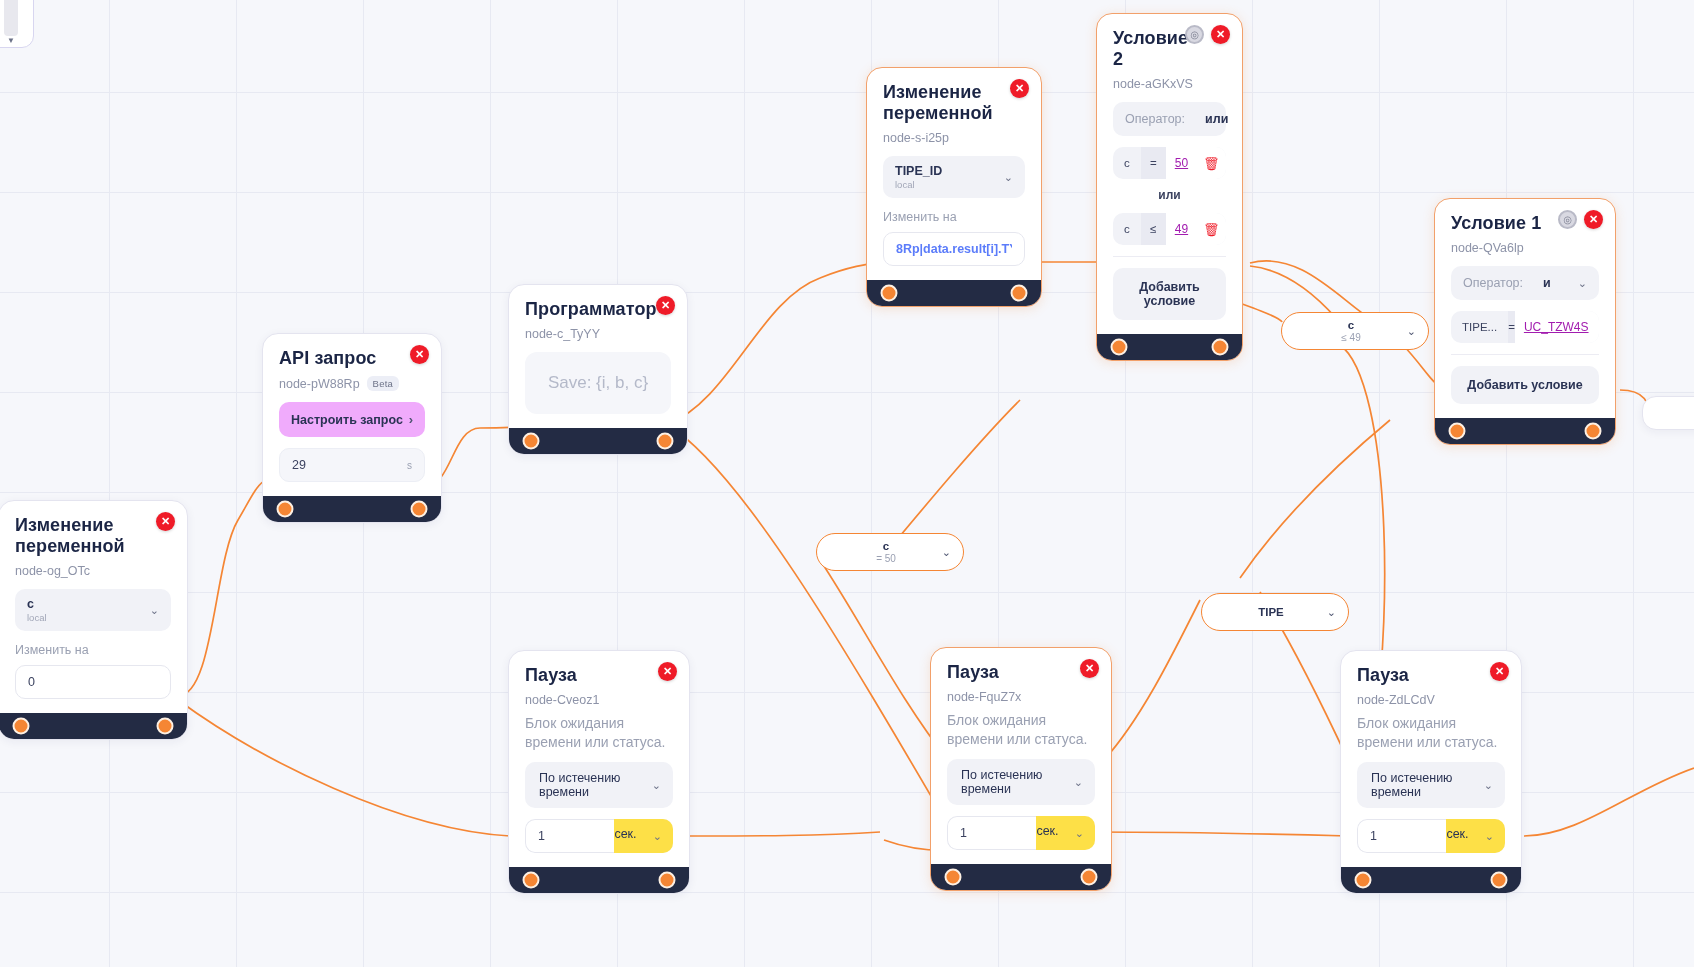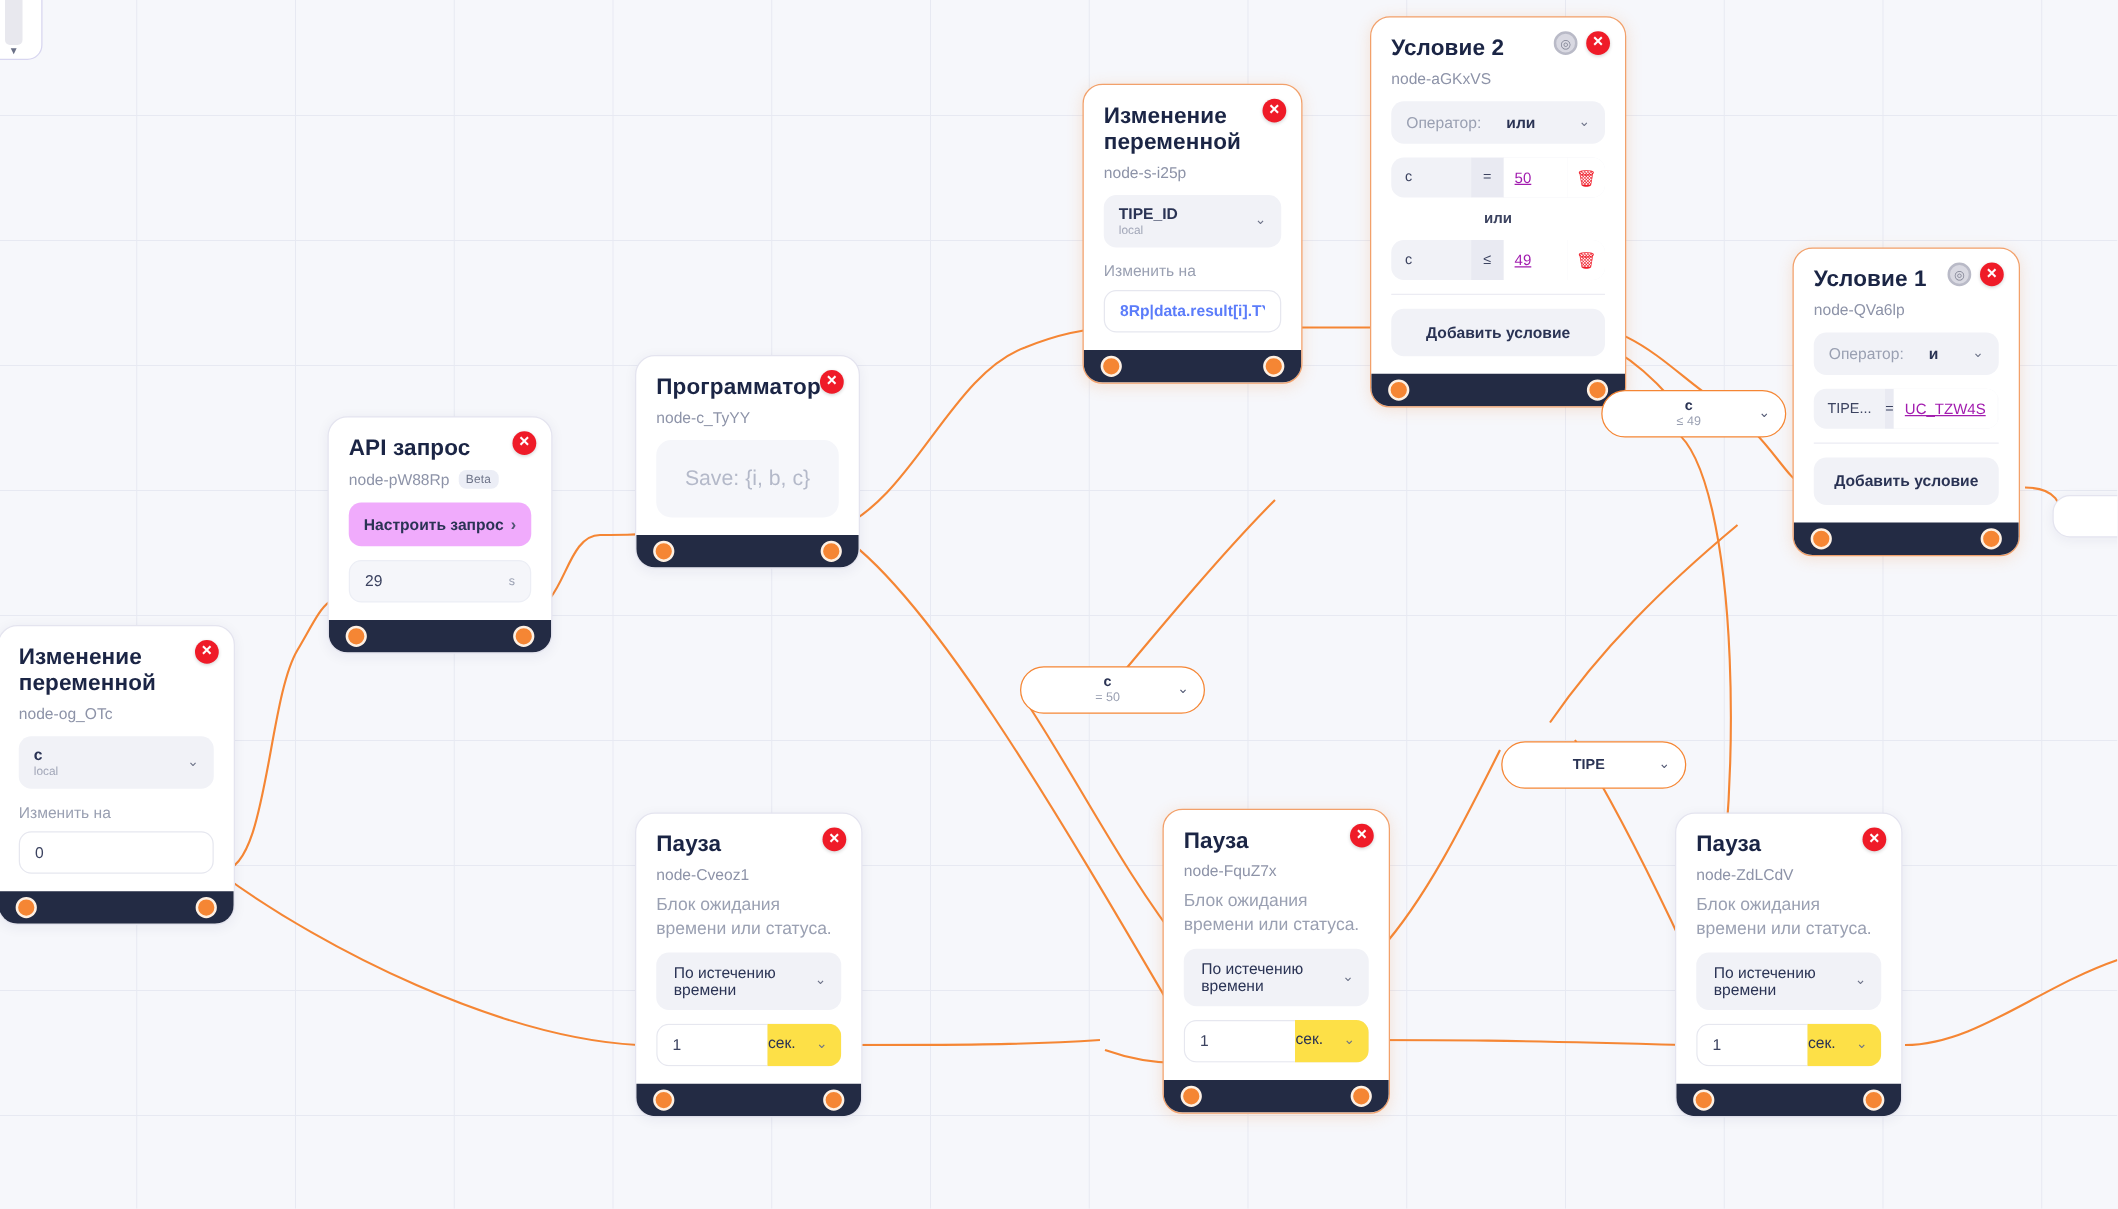--- a/index.html
+++ b/index.html
@@ -321,21 +321,21 @@
       <div class="input-white">
         <span class="input-token">8Rp|data.result[i].TYPE_ID}}</span>
       </div>
     </div>
     <div class="node-foot">
       <span class="port in"></span>
       <span class="port out"></span>
     </div>
   </div>
 
-  <div class="node sel" style="left:1096px; top:13px; width:205px;">
+  <div class="node sel" style="left:1096px; top:13px; width:147px;">
     <div class="node-body">
       <div class="node-title">Условие 2</div>
       <div class="btn-info">◎</div>
       <div class="btn-close">✕</div>
       <div class="node-id">
         <span>node-aGKxVS</span>
       </div>
       <div class="op-bar">
         <span class="k">Оператор:</span>
         <span class="vv">или</span>

